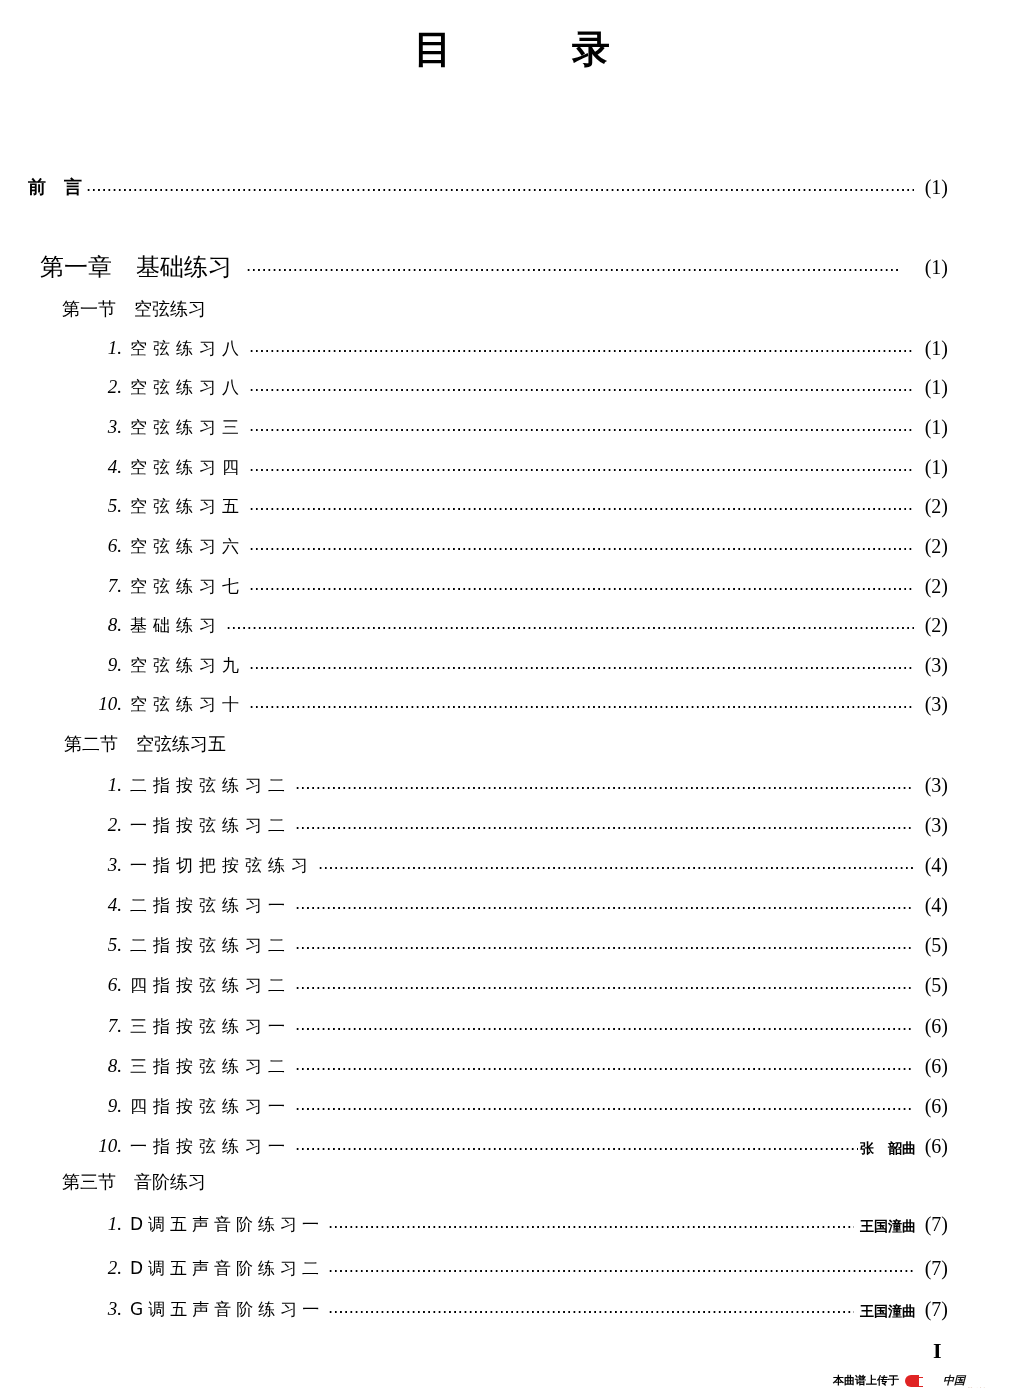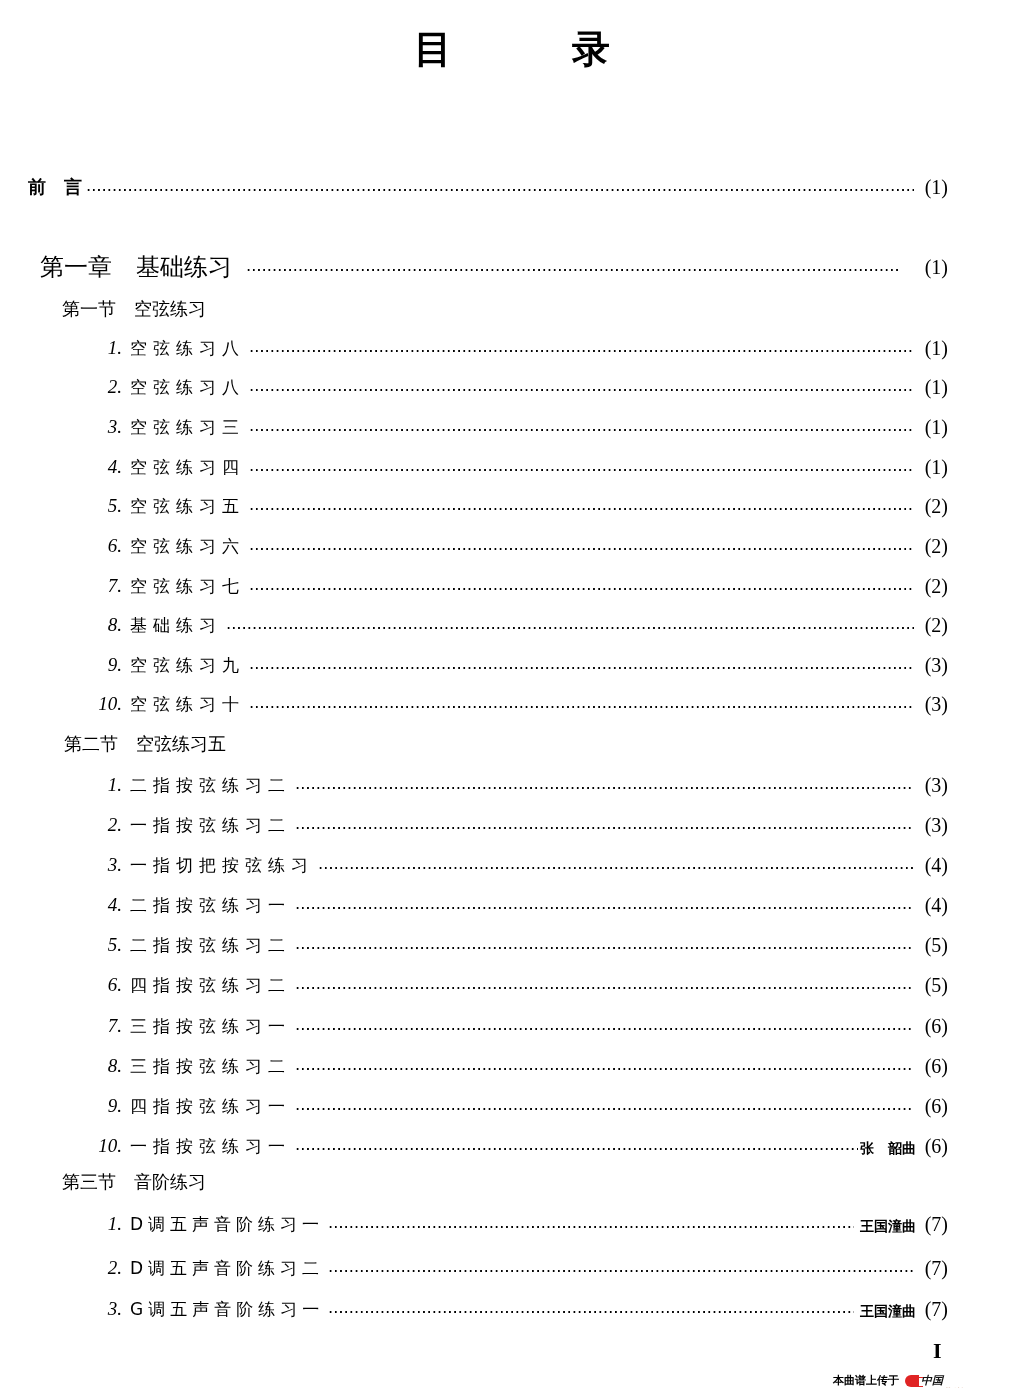--- a/index.html
+++ b/index.html
@@ -52,21 +52,21 @@
       font-family: "DejaVu Sans", sans-serif; font-weight: bold;
     }
     .watermark .logo-mark {
       width: 14px; height: 12px; border-radius: 6px 0 0 6px;
       background: #e02424; margin: 0 2px 0 6px; position: relative;
     }
     .watermark .logo-mark::after {
       content: ""; position: absolute; right: -4px; top: 2px; width: 4px; height: 8px;
       border-left: 1px solid #e02424; border-top: 1px solid #e02424; border-bottom: 1px solid #e02424;
     }
-    .watermark .brand-a { font-style: italic; color: #111; margin-left: 0; }
+    .watermark .brand-a { font-style: italic; color: #111; margin-left: 22px; }
     .watermark .brand-b { color: #b87a5a; margin-top: 26px; }
   </style>
 </head>
 <body>
 
 <div class="title">
   <span>目</span><span class="gap"></span><span>录</span>
 </div>
 
 <div class="row preface" style="top:172px;">

